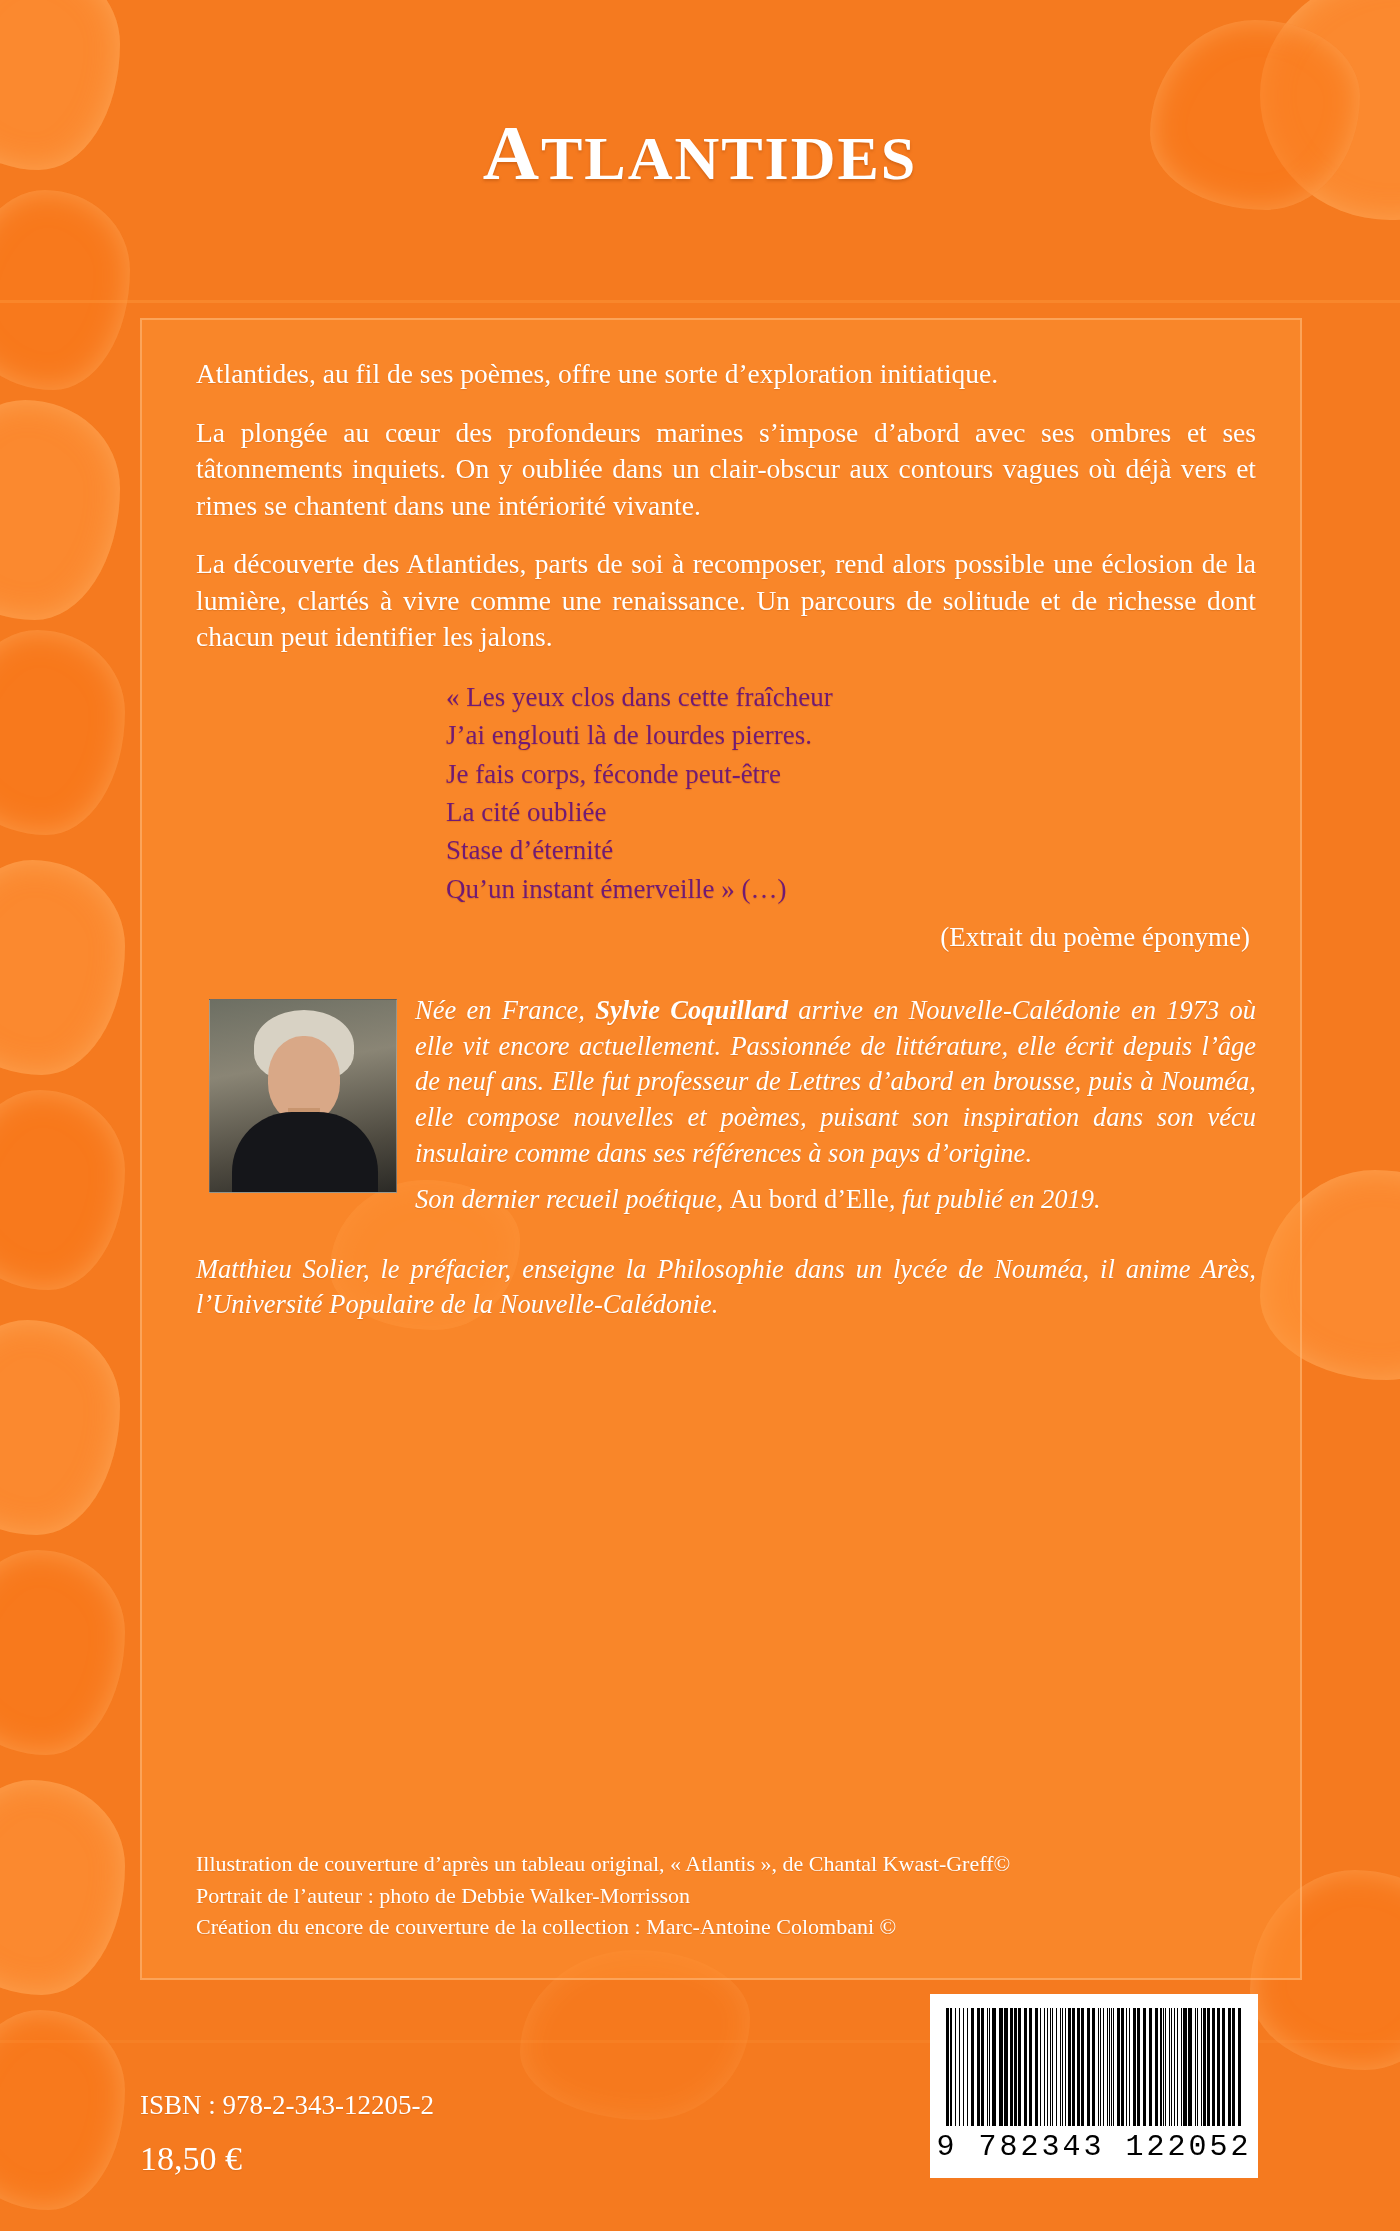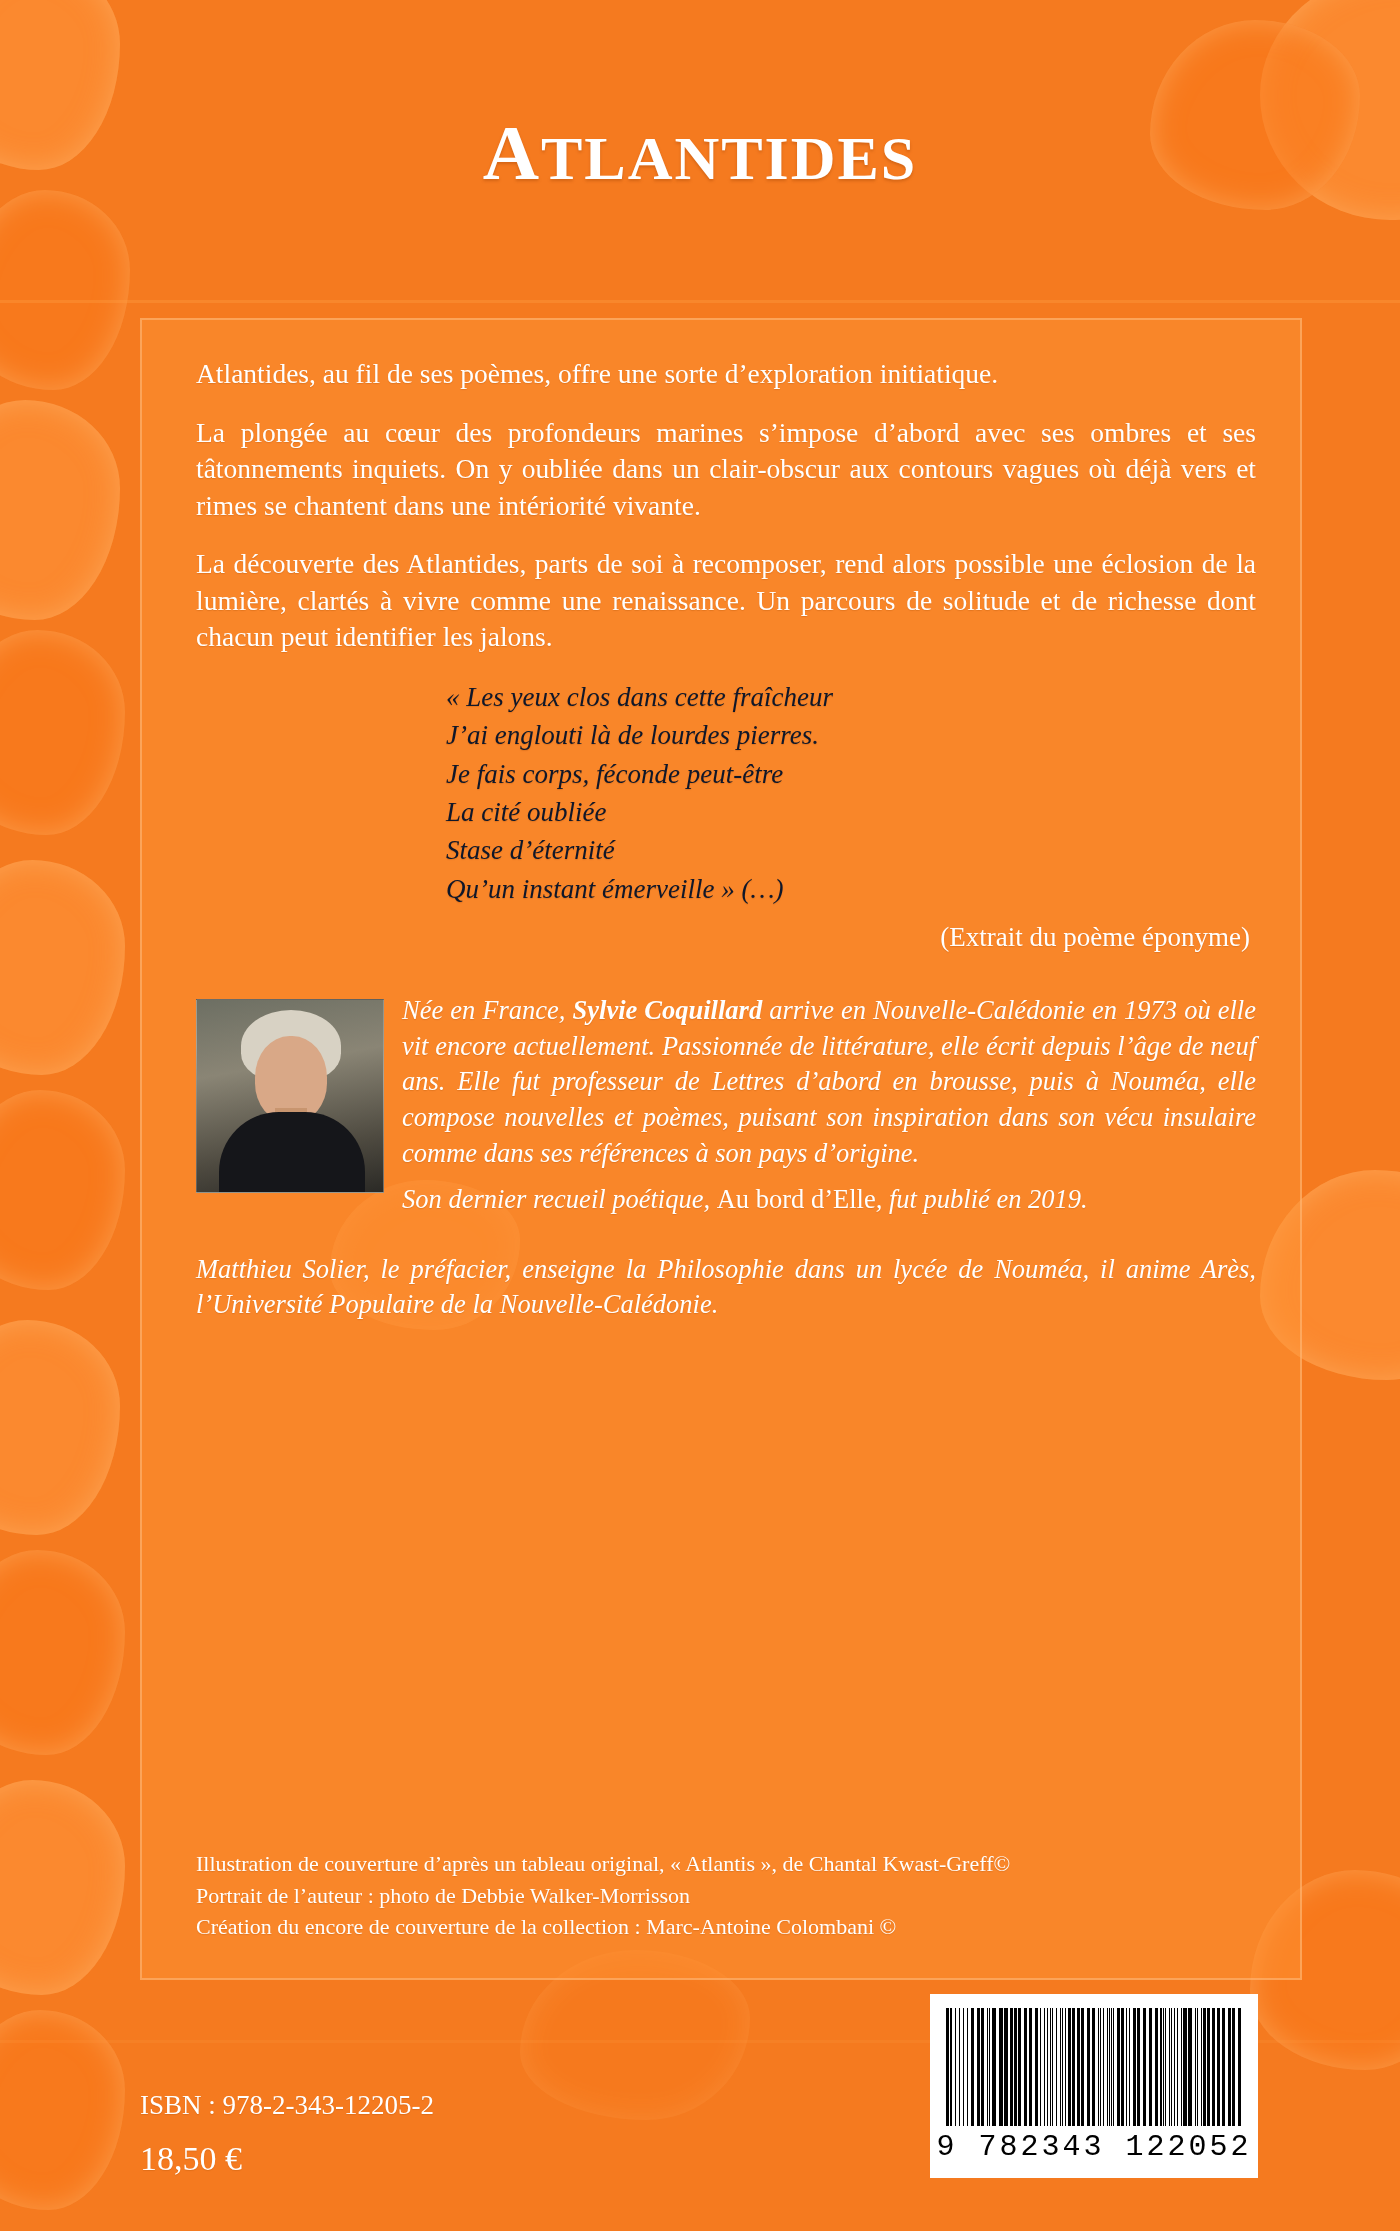--- a/index.html
+++ b/index.html
@@ -89,22 +89,21 @@
     text-shadow: 0 1px 1px rgba(160,70,0,0.25);
   }
   p.body.first {
     text-align: left;
   }
 
   
   .poem {
     margin: 16px 0 0 0;
     padding-left: 250px;
-    color: #0f172a;
-    font-style: italic;
+    color: #701a75;
     font-size: 27px;
     line-height: 1.42;
     text-shadow: 0 1px 1px rgba(160,70,0,0.25);
   }
   .poem .line {
     display: block;
     white-space: pre;
   }
   .poem-source {
     margin-top: 14px;
@@ -117,20 +116,21 @@
 
   
   .author-block {
     margin-top: 40px;
     color: #ffffff;
     font-size: 26.5px;
     line-height: 1.35;
     font-style: italic;
     text-align: justify;
     text-shadow: 0 1px 1px rgba(160,70,0,0.25);
+    margin-left: 13px;
   }
   .portrait {
     float: left;
     width: 186px;
     height: 192px;
     margin: 6px 18px 6px 0;
     background: linear-gradient(170deg, #6d6f63 0%, #8a8575 35%, #4e4a40 75%, #2b2a26 100%);
     border: 1px solid rgba(255,255,255,0.25);
     position: relative;
     overflow: hidden;

